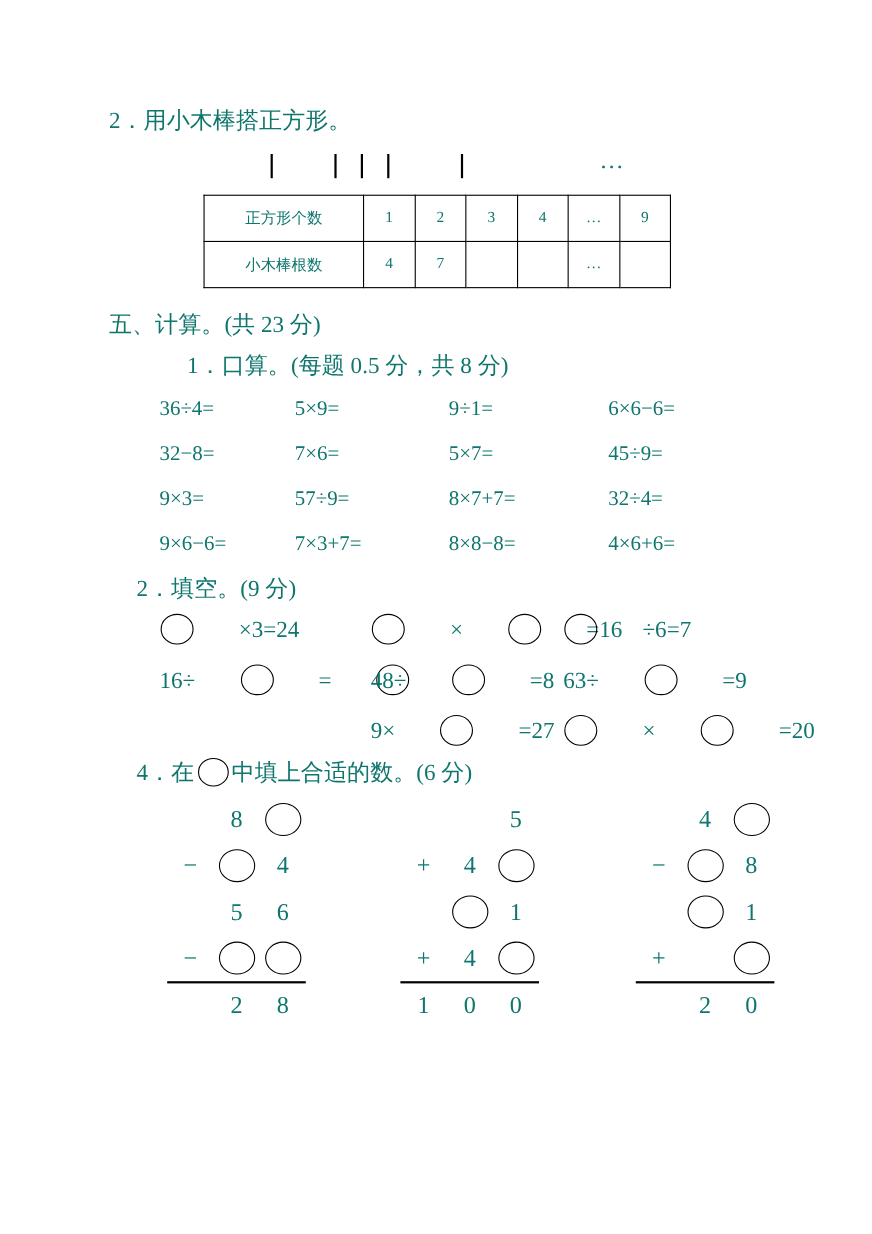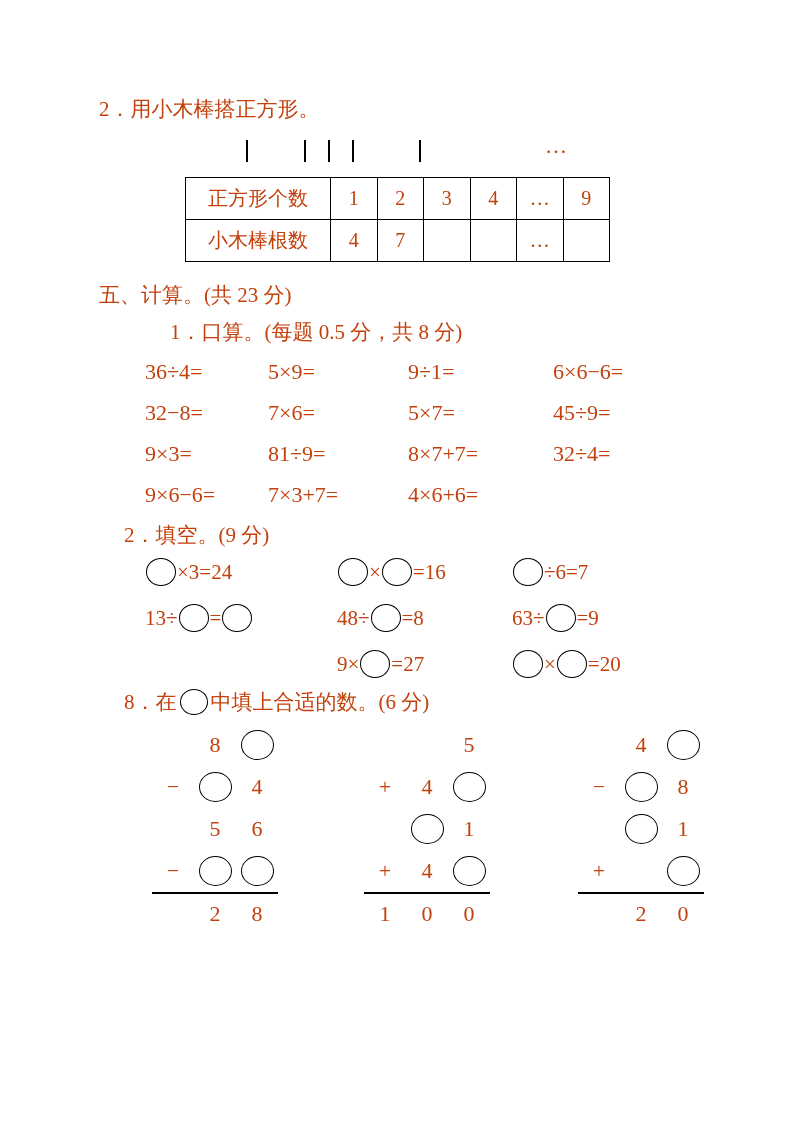--- a/index.html
+++ b/index.html
@@ -1,44 +1,44 @@
 <!DOCTYPE html>
 <html><head>
 <meta charset="utf-8">
 <style>
   * { margin:0; padding:0; box-sizing:border-box; }
   html,body { background:#ffffff; }
   .page {
     position:relative;
     width:793px; height:1122px;
     background:#ffffff;
-    color:#c2410c;
+    color:#0f766e;
     font-family:"Liberation Serif","DejaVu Serif",serif;
     overflow:hidden;
   }
   .abs { position:absolute; }
   .heading { font-size:21px; white-space:nowrap; }
 
   
   .sticks { position:absolute; left:0; top:140px; width:100%; height:26px; }
   .stick { position:absolute; top:0; width:2px; height:22px; background:#000; }
   .sticks-ellipsis { position:absolute; top:-7px; font-size:22px; }
 
   
   .stick-table { position:absolute; left:185px; top:177px; border-collapse:collapse; table-layout:fixed; width:425px; }
-  .stick-table td { border:1px solid #000; height:42px; text-align:center; font-size:20px; vertical-align:middle; }
+  .stick-table td { border:1px solid #000; height:42px; text-align:center; font-size:14px; vertical-align:middle; }
   .stick-table td.rowhead { width:145px; }
 
   
   .oral { position:absolute; left:145px; top:351px; display:grid; grid-template-columns:123px 140px 145px 150px; }
-  .oral span { height:41px; display:flex; align-items:center; font-size:22px; white-space:nowrap; }
+  .oral span { height:41px; display:flex; align-items:center; font-size:19px; white-space:nowrap; }
 
   
   .fillcol { position:absolute; top:549px; display:flex; flex-direction:column; }
-  .expr { height:46px; display:flex; align-items:center; font-size:21px; white-space:nowrap; }
+  .expr { height:46px; display:flex; align-items:center; font-size:21px; white-space:nowrap;gap:40px; }
   .circle { display:inline-block; width:30px; height:28px; border:1px solid #000; border-radius:50%; flex:0 0 auto; margin:0 1px; }
   .circle-inline { display:inline-block; width:28px; height:26px; border:1px solid #000; border-radius:50%; vertical-align:-6px; margin:0 3px; }
 
   
   .vp { position:absolute; top:724px; }
   .vrow { display:flex; height:42px; }
   .vcell { width:42px; display:flex; align-items:center; justify-content:center; font-size:22px; }
   .vrow.sum { border-top:2px solid #000; }
   .vcircle { display:inline-block; width:33px; height:30px; border:1px solid #000; border-radius:50%; }
 </style>
@@ -88,37 +88,38 @@
   <div class="oral">
     <span>36÷4=</span>
     <span>5×9=</span>
     <span>9÷1=</span>
     <span>6×6−6=</span>
     <span>32−8=</span>
     <span>7×6=</span>
     <span>5×7=</span>
     <span>45÷9=</span>
     <span>9×3=</span>
-    <span>81÷9=</span>
+    <span>57÷9=</span>
     <span>8×7+7=</span>
     <span>32÷4=</span>
     <span>9×6−6=</span>
     <span>7×3+7=</span>
+    <span>8×8−8=</span>
     <span>4×6+6=</span>
   </div>
 
   <div class="abs heading" style="left:124px; top:521px;">2．填空。(9 分)</div>
 
   <div class="fillcol" style="left:145px;">
     <div class="expr">
       <span class="circle"></span>
       <span>×3=24</span>
     </div>
     <div class="expr">
-      <span>13÷</span>
+      <span>16÷</span>
       <span class="circle"></span>
       <span>=</span>
       <span class="circle"></span>
     </div>
   </div>
 
   <div class="fillcol" style="left:337px;">
     <div class="expr">
       <span class="circle"></span>
       <span>×</span>
@@ -149,21 +150,21 @@
     </div>
     <div class="expr">
       <span class="circle"></span>
       <span>×</span>
       <span class="circle"></span>
       <span>=20</span>
     </div>
   </div>
 
   <div class="abs heading" style="left:124px; top:688px;">
-    <span>8．在</span><span class="circle-inline"></span><span>中填上合适的数。(6 分)</span>
+    <span>4．在</span><span class="circle-inline"></span><span>中填上合适的数。(6 分)</span>
   </div>
 
   <div class="vp" style="left:152px;">
     <div class="vrow">
       <span class="vcell"></span>
       <span class="vcell">8</span>
       <span class="vcell">
           <span class="vcircle"></span>
         </span>
     </div>

